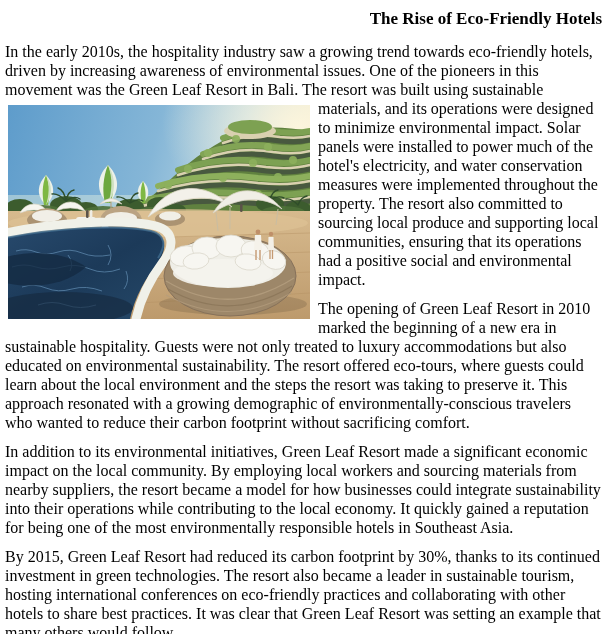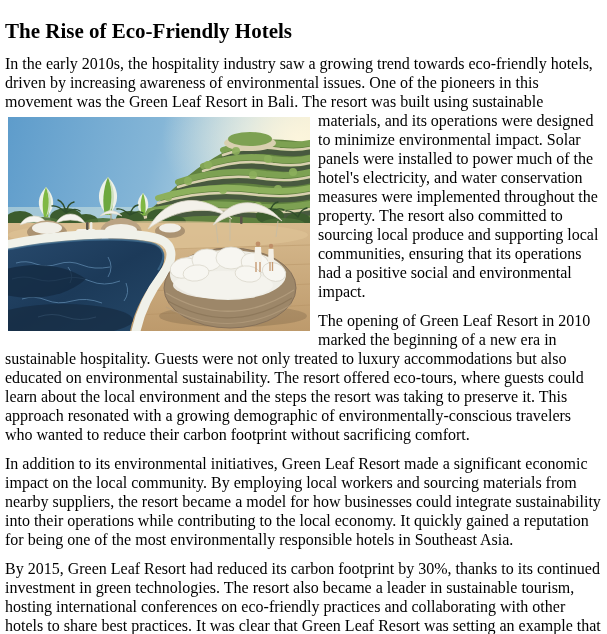--- a/index.html
+++ b/index.html
@@ -9,25 +9,25 @@
     box-sizing: border-box;
     padding: 5px;
     background: #ffffff;
     color: #000000;
     font-family: "Liberation Serif", "DejaVu Serif", serif;
     font-size: 16px;
     line-height: 19px;
     overflow: hidden;
   }
   h1.doc-title {
-    font-size: 21px;
+    font-size: 17px;
     line-height: 20px;
     font-weight: bold;
-    text-align: left;
-    margin: 16px 0 13px 0;
+    text-align: right;
+    margin: 4px 0 13px 0;
   }
   p.para { margin: 0 0 10px 0; text-align: left; }
   .pblock { display: block; }
   .photo-float {
     float: left;
     width: 302px;
     height: 214px;
     margin: 6px 8px 2px 3px;
     display: block;
   }

